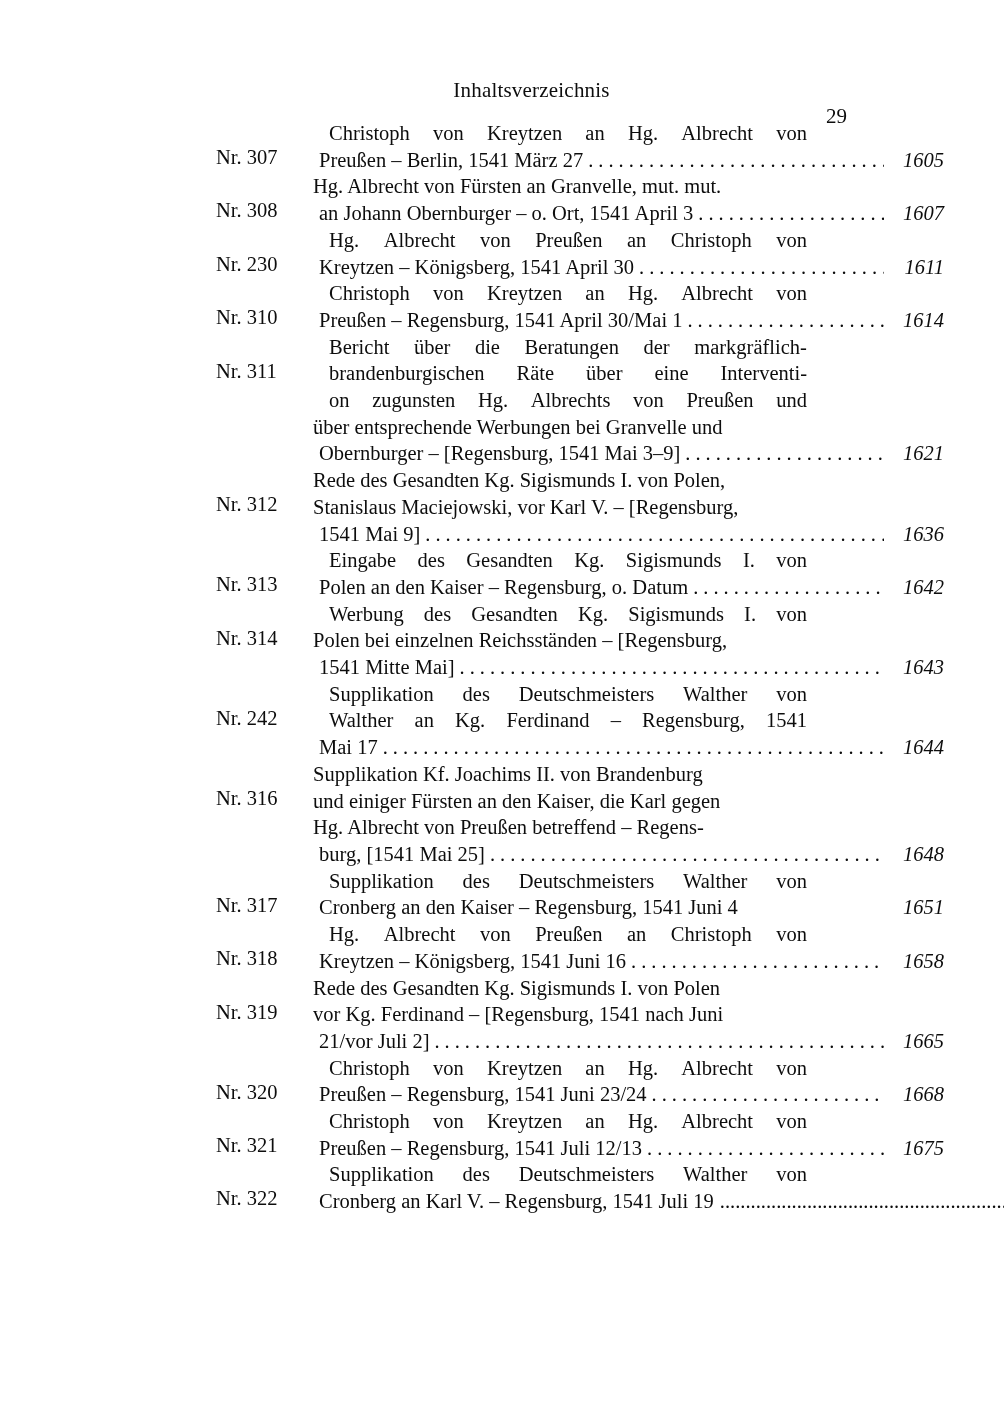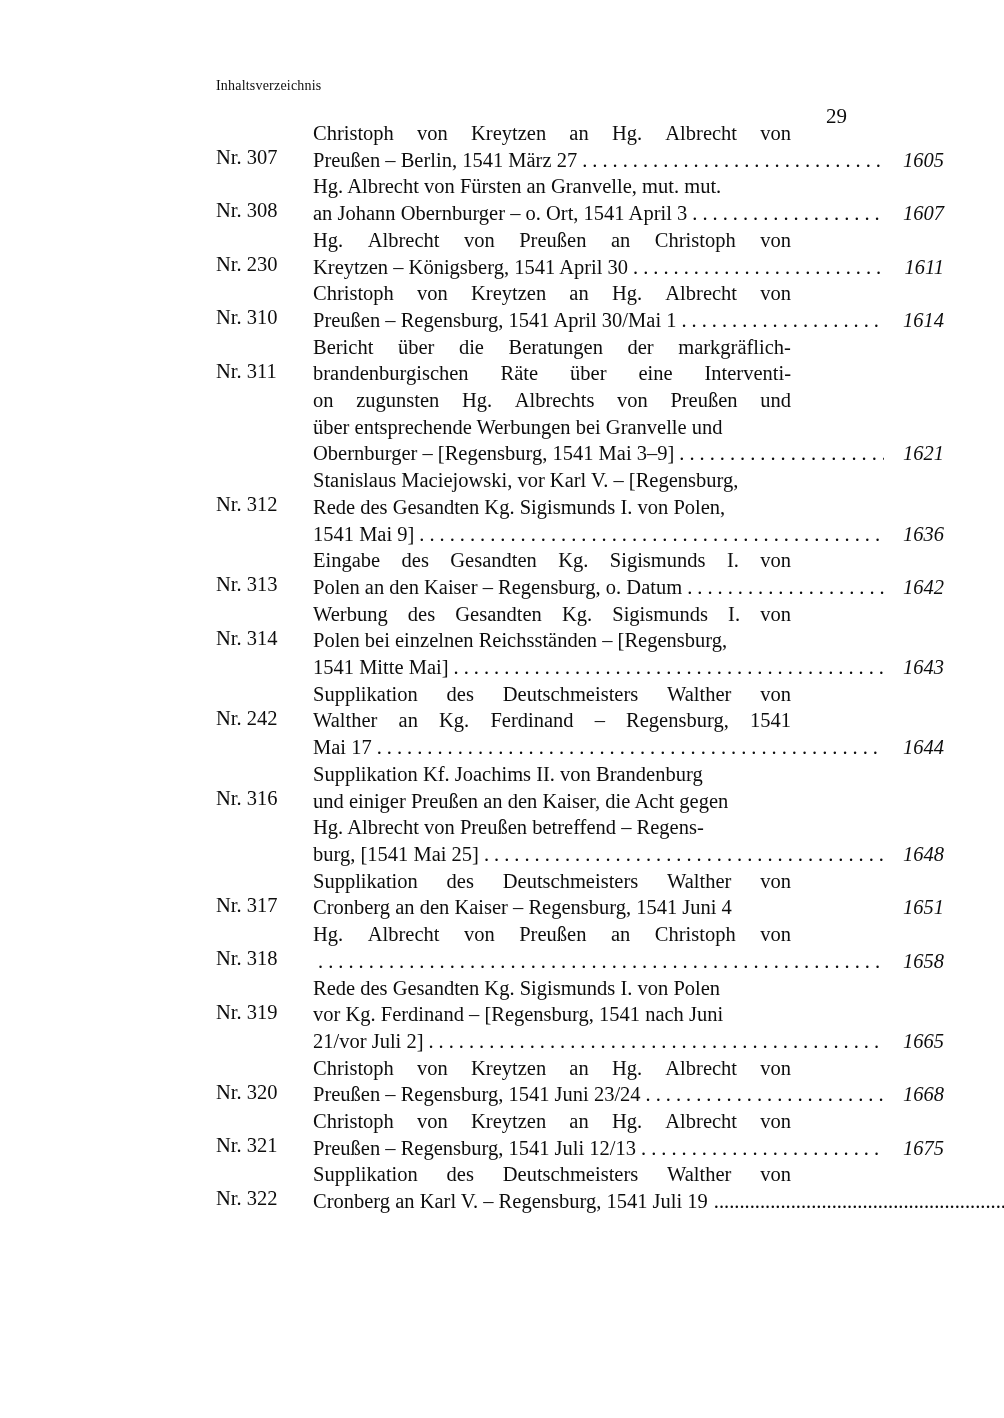--- a/index.html
+++ b/index.html
@@ -22,22 +22,22 @@
     position: absolute;
     left: 216px;
     top: 78px;
     width: 631px;
     height: 26px;
     display: flex;
     align-items: baseline;
   }
   .running-head-title {
     flex: 1 1 auto;
-    text-align: left;
-    font-size: 14px;
+    text-align: center;
+    font-size: 21px;
     letter-spacing: 0.2px;
     white-space: nowrap;
   }
   .running-head-folio {
     position: absolute;
     right: 0;
     top: 0;
     font-size: 21px;
     line-height: 1;
     margin-top: 28px;
@@ -78,40 +78,42 @@
     white-space: nowrap;
     display: flex;
     align-items: baseline;
   }
 
   
   .toc-line.justify {
     display: flex;
     justify-content: space-between;
     width: 478px;
+    margin-left: 16px;
   }
   .toc-line.justify > span {
     white-space: pre;
   }
 
   
   .toc-line.plain {
     width: 478px;
     display: block;
   }
 
   
   .toc-line.final {
     width: 631px;
     display: flex;
     align-items: baseline;
   }
   .toc-line.final .txt {
     flex: 0 0 auto;
     white-space: pre;
+    margin-left: 6px;
   }
   .toc-line.final .leader {
     flex: 1 1 auto;
     overflow: hidden;
     white-space: nowrap;
     margin: 0 4px 0 5px;
     color: #0d0d0d;
     font-size: 20.5px;
     letter-spacing: 5.0px;
   }
@@ -237,22 +239,22 @@
           <div class="toc-line final">
             <span class="txt">Obernburger – [Regensburg, 1541 Mai 3–9]</span>
             <span class="leader"></span>
             <span class="folio">1621</span>
           </div>
         </div>
       </div>
       <div class="toc-entry">
         <div class="toc-label">Nr. 312</div>
         <div class="toc-body">
+          <div class="toc-line plain">Rede des Gesandten Kg. Sigismunds I. von Polen,</div>
           <div class="toc-line plain">Stanislaus Maciejowski, vor Karl V. – [Regensburg,</div>
-          <div class="toc-line plain">Rede des Gesandten Kg. Sigismunds I. von Polen,</div>
           <div class="toc-line final">
             <span class="txt">1541 Mai 9]</span>
             <span class="leader"></span>
             <span class="folio">1636</span>
           </div>
         </div>
       </div>
       <div class="toc-entry">
         <div class="toc-label">Nr. 313</div>
         <div class="toc-body">
@@ -315,21 +317,21 @@
             <span class="txt">Mai 17</span>
             <span class="leader"></span>
             <span class="folio">1644</span>
           </div>
         </div>
       </div>
       <div class="toc-entry">
         <div class="toc-label">Nr. 316</div>
         <div class="toc-body">
           <div class="toc-line plain">Supplikation Kf. Joachims II. von Brandenburg</div>
-          <div class="toc-line plain">und einiger Preußen an den Kaiser, die Acht gegen</div>
+          <div class="toc-line plain">und einiger Fürsten an den Kaiser, die Karl gegen</div>
           <div class="toc-line plain">Hg. Albrecht von Preußen betreffend – Regens-</div>
           <div class="toc-line final">
             <span class="txt">burg, [1541 Mai 25]</span>
             <span class="leader"></span>
             <span class="folio">1648</span>
           </div>
         </div>
       </div>
       <div class="toc-entry">
         <div class="toc-label">Nr. 317</div>
@@ -354,20 +356,21 @@
           <div class="toc-line justify">
             <span>Hg.</span>
             <span>Albrecht</span>
             <span>von</span>
             <span>Preußen</span>
             <span>an</span>
             <span>Christoph</span>
             <span>von</span>
           </div>
           <div class="toc-line final">
+            <span class="txt">Kreytzen – Königsberg, 1541 Juni 16</span>
             <span class="leader"></span>
             <span class="folio">1658</span>
           </div>
         </div>
       </div>
       <div class="toc-entry">
         <div class="toc-label">Nr. 319</div>
         <div class="toc-body">
           <div class="toc-line plain">Rede des Gesandten Kg. Sigismunds I. von Polen</div>
           <div class="toc-line plain">vor Kg. Ferdinand – [Regensburg, 1541 nach Juni</div>

